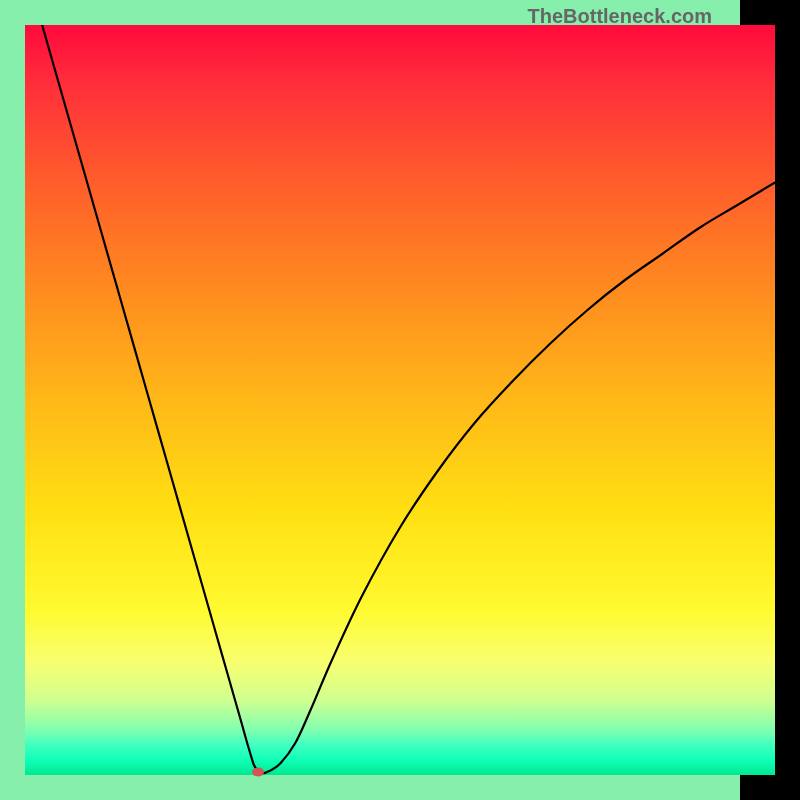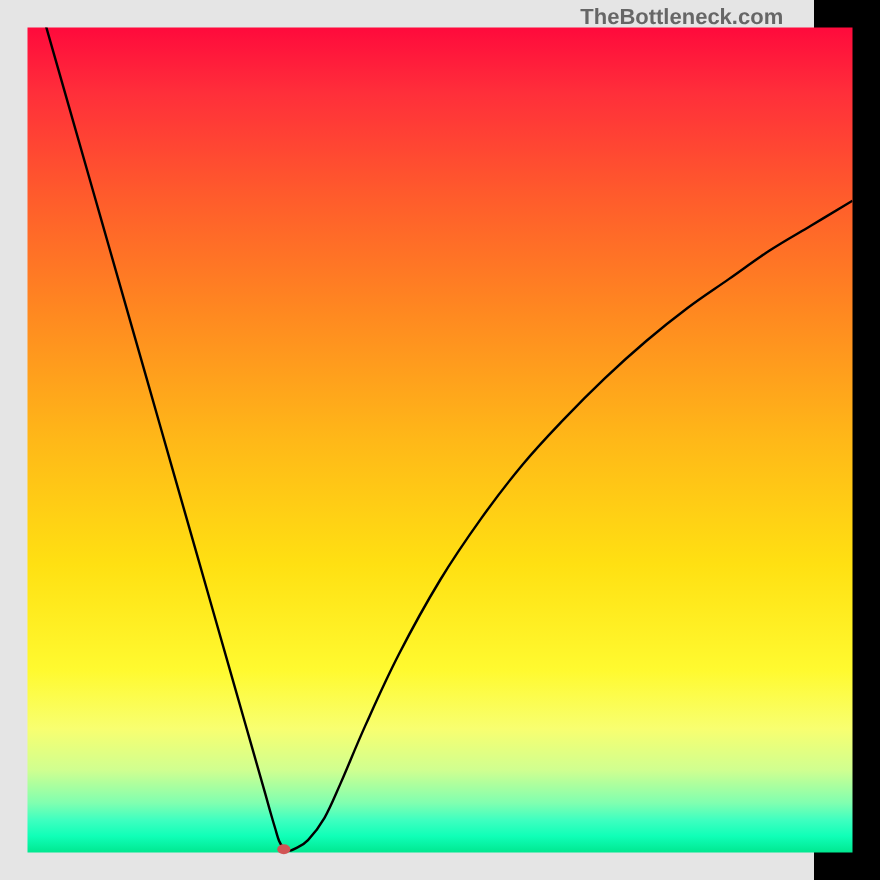--- a/index.html
+++ b/index.html
@@ -1,21 +1,21 @@
 <!DOCTYPE html>
 <html><head>
 <meta charset="utf-8">
 <style>
   * { margin: 0; padding: 0; box-sizing: border-box; }
   html, body { width: 800px; height: 800px; overflow: hidden; background: #000; }
   
   .container {
     width: 740px;
     height: 800px;
-    background: #e5e5e5;
+    background: #86efac;
     position: relative;
   }
   
   .plot-area {
     position: absolute;
     left: 25px;
     top: 25px;
     width: 750px;
     height: 750px;
     background: linear-gradient(to bottom,

